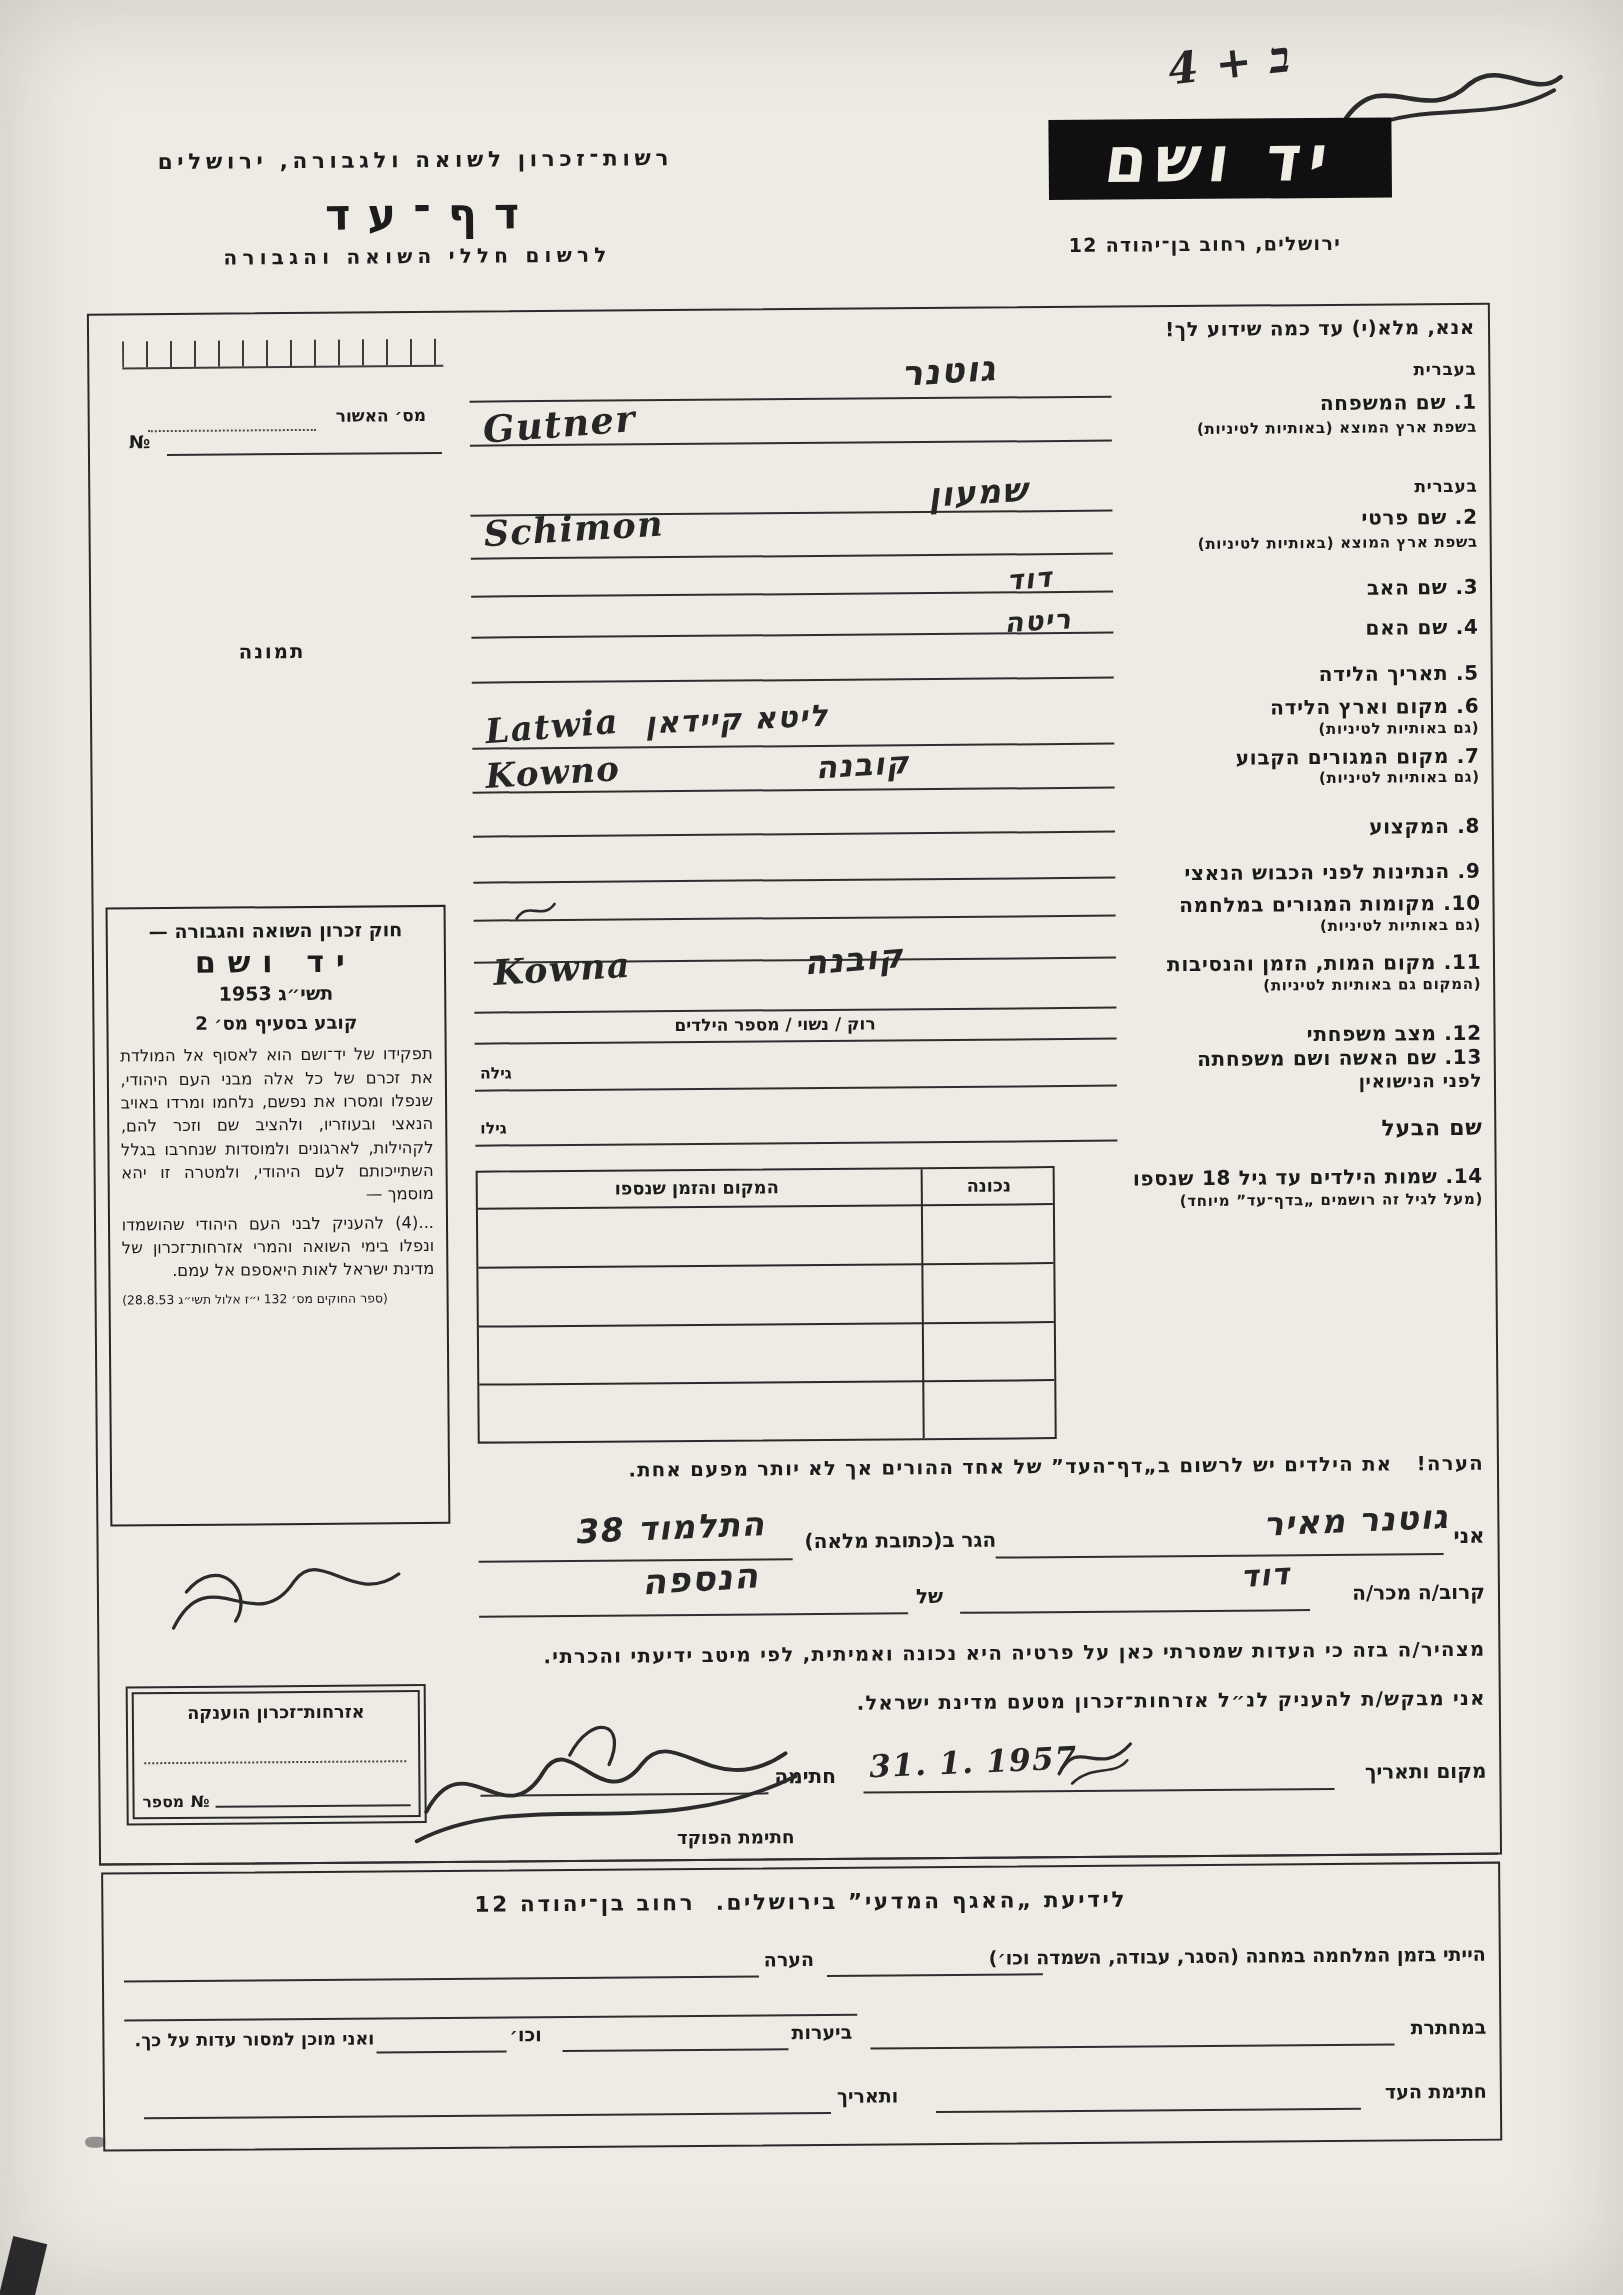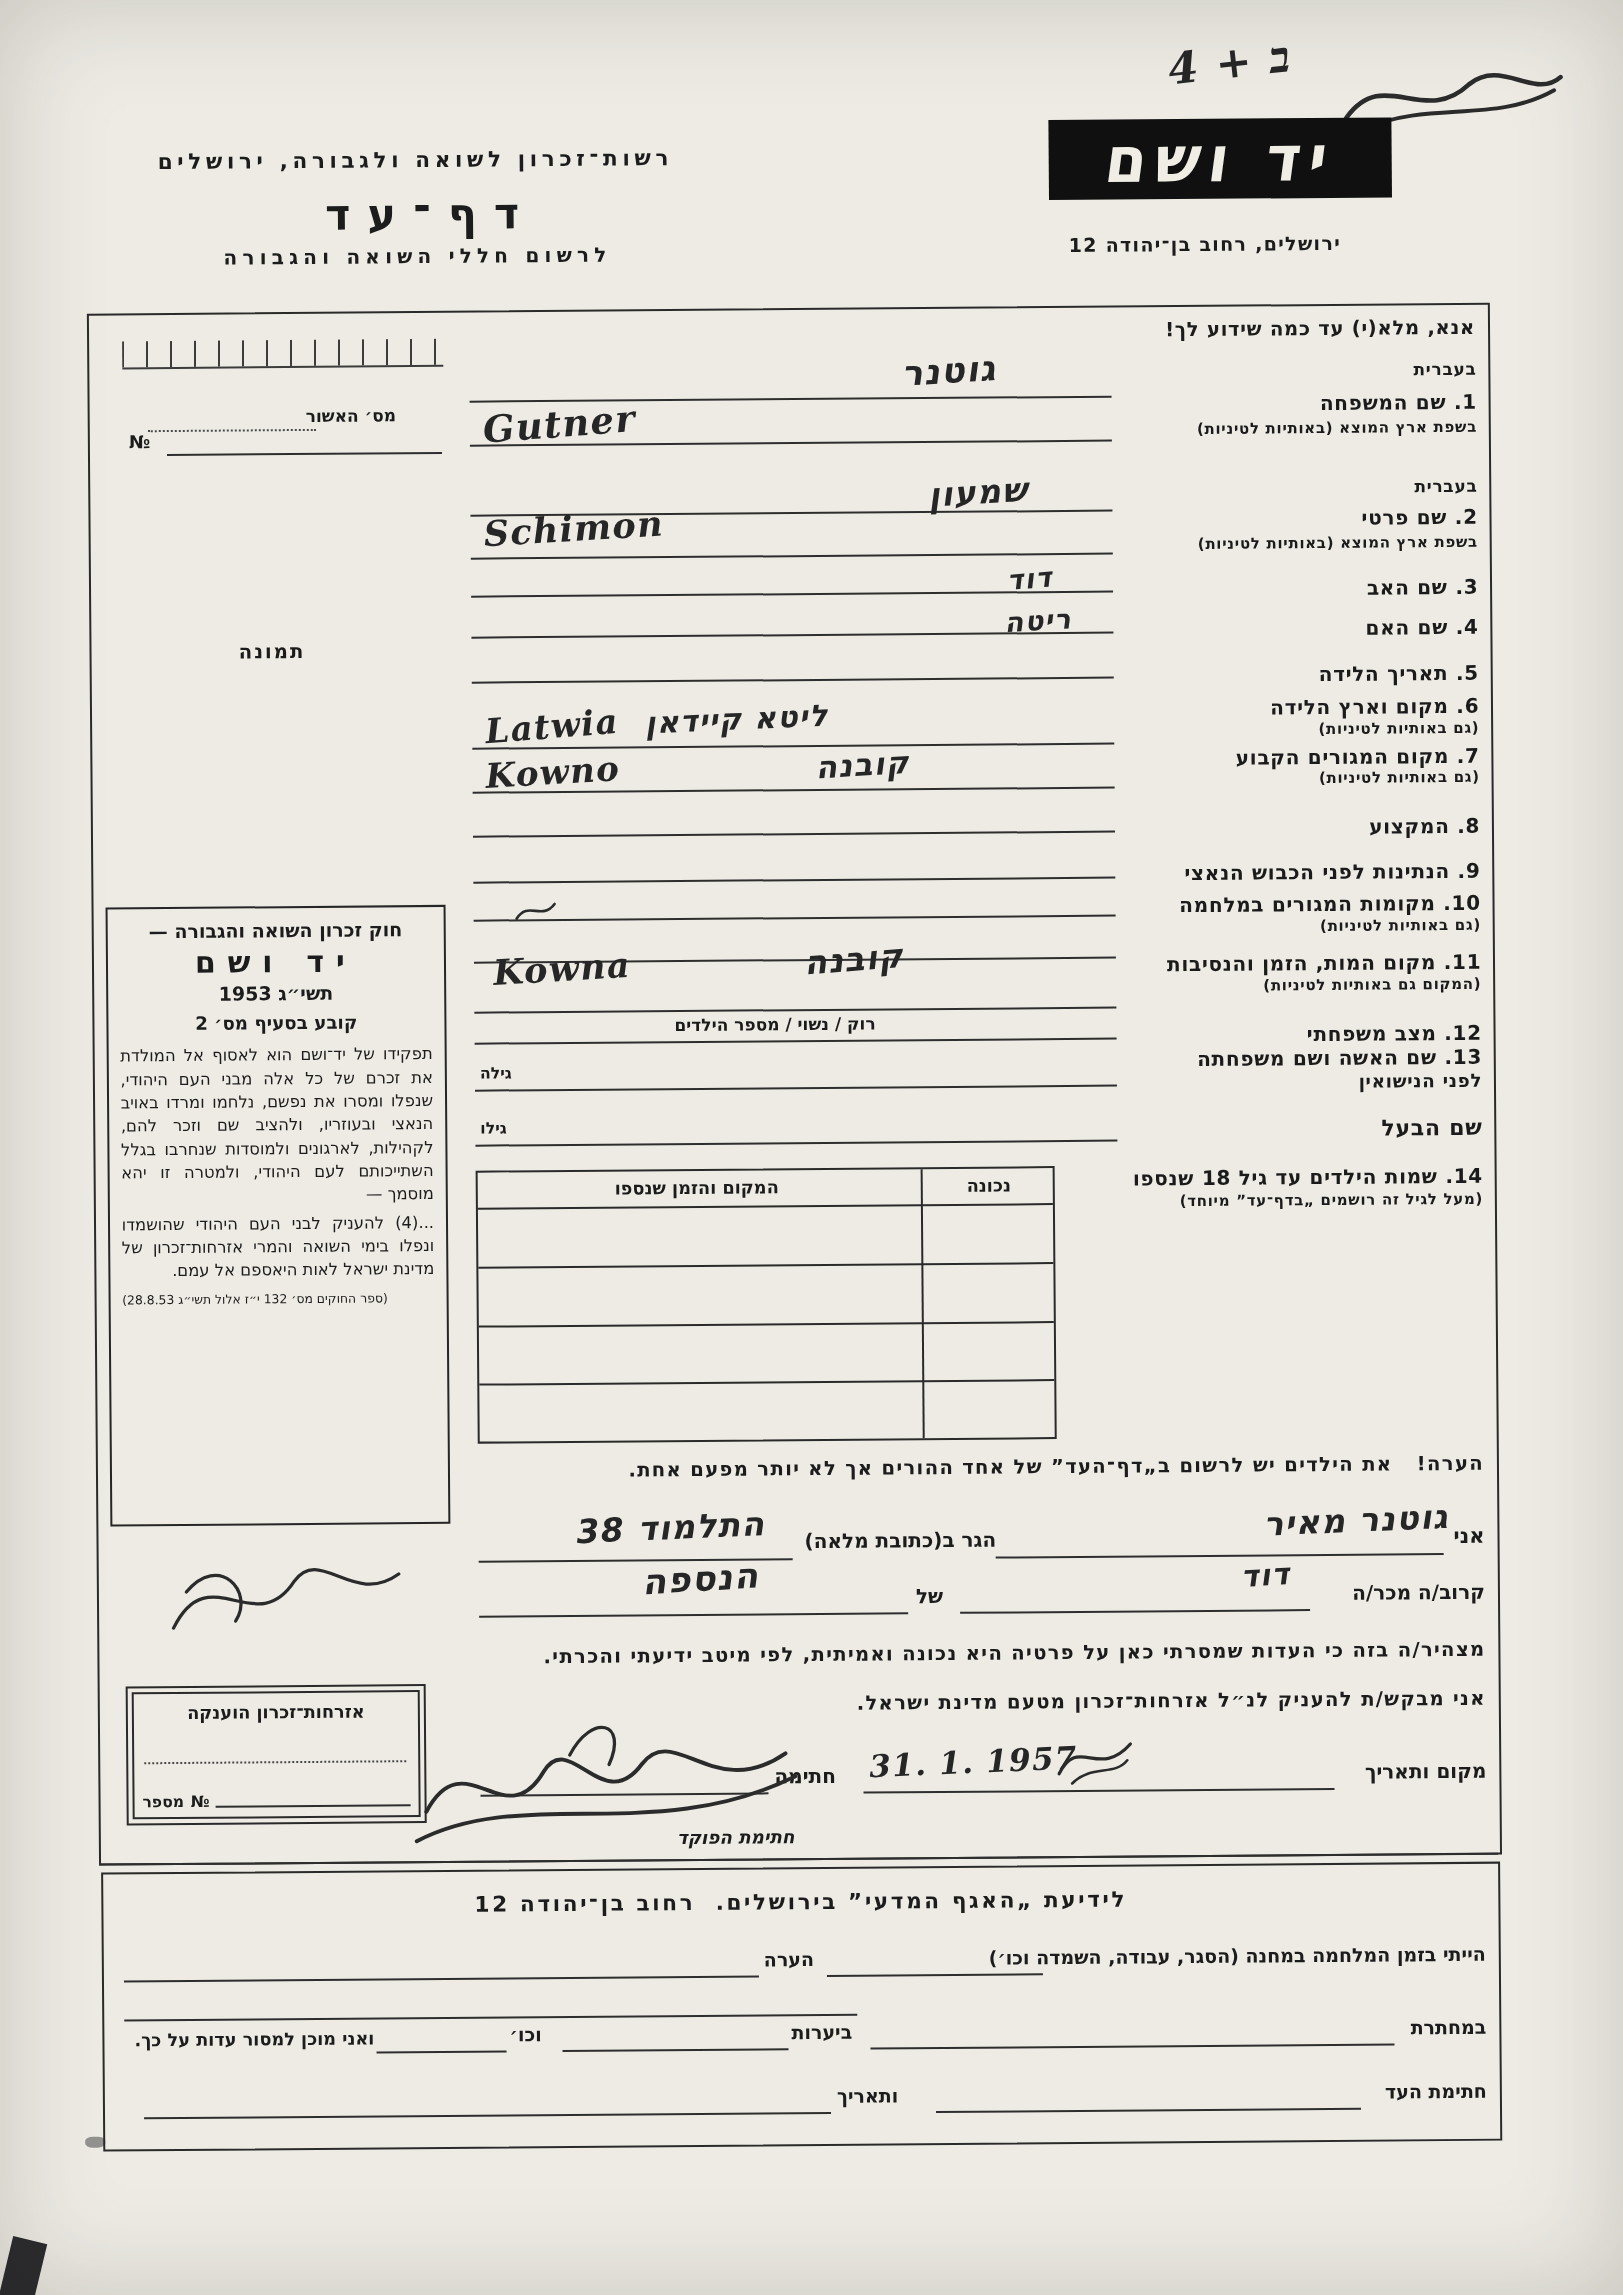--- a/index.html
+++ b/index.html
@@ -60,21 +60,21 @@
   </div>
   <div class="abs rtl b" style="left:1024px;top:236px;width:373px;text-align:center;font-size:19px;letter-spacing:1.3px;">ירושלים, רחוב בן־יהודה 12</div>
 
   <div class="box main">
 
     <div class="abs rtl b" style="top:10.5px;right:13px;font-size:19.6px;letter-spacing:0.7px;">אנא, מלא(י) עד כמה שידוע לך!</div>
 
     <div class="abs" style="left:33px;top:26px;width:321px;height:26px;
                 background:repeating-linear-gradient(90deg,#3c3c3c 0 2px,transparent 2px 24px);
                 border-bottom:2px solid #3c3c3c;"></div>
-    <div class="mini" style="left:216px;top:92px;font-size:17px;">מס׳ האשור</div>
+    <div class="mini" style="left:246px;top:92px;font-size:17px;">מס׳ האשור</div>
     <div class="seg" style="left:58px;top:115px;width:168px;border-bottom:2px dotted #4a4a4a;"></div>
     <div class="abs b" style="left:39px;top:117px;font-size:17.7px;">№</div>
     <div class="seg" style="left:77px;top:139px;width:275px;"></div>
     <div class="mini" style="left:128px;top:326px;width:105px;text-align:center;font-size:19.6px;letter-spacing:2px;">תמונה</div>
 
     <div class="law">
       <div class="b" style="font-size:19px;">חוק זכרון השואה והגבורה —</div>
       <div class="b" style="font-size:30px;letter-spacing:11.8px;margin-top:3.9px;">יד ושם</div>
       <div class="b" style="font-size:19px;margin-top:2.6px;">תשי״ג 1953</div>
       <div class="b" style="font-size:18.3px;margin-top:7.9px;">קובע בסעיף מס׳ 2</div>
@@ -196,21 +196,21 @@
       <path d="M10,75 C40,15 70,85 120,30" stroke-width="5"></path>
       <path d="M30,90 C60,60 95,80 115,55" stroke-width="4"></path>
     </svg>
     <div class="abs rtl b" style="top:1454px;left:674px;font-size:20px;">חתימה</div>
     <div class="seg" style="left:380px;top:1482px;width:288px;"></div>
     <svg class="scrib" style="left:306px;top:1381px;" width="399" height="170" viewBox="0 0 610 260">
       <path d="M30,180 C90,70 150,220 210,120 C250,55 300,190 360,110 C410,45 470,170 580,95" stroke-width="6"></path>
       <path d="M15,225 C180,140 380,235 595,130" stroke-width="6"></path>
       <path d="M250,95 C285,30 340,45 310,110" stroke-width="5"></path>
     </svg>
-    <div class="abs rtl b" style="top:1516px;left:576px;font-size:18.3px;font-style:italic;">חתימת הפוקד</div>
+    <div class="abs rtl b" style="top:1516px;left:576px;font-size:18.3px;">חתימת הפוקד</div>
 
     <div class="granted">
       <div class="granted-inner">
         <div class="rtl b" style="position:absolute;top:9.2px;left:6.5px;right:6.5px;text-align:center;font-size:17.7px;">אזרחות־זכרון הוענקה</div>
         <div class="seg" style="left:10.5px;top:68px;width:262px;border-bottom:2px dotted #4a4a4a;"></div>
         <div style="position:absolute;bottom:6.5px;left:7.9px;right:7.9px;display:flex;direction:ltr;align-items:flex-end;gap:6.5px;font-size:15.7px;font-weight:bold;">
           <span>מספר</span>
           <span>№</span>
           <span style="flex:1;border-bottom:2px solid #2e2e2e;height:0;margin-bottom:2.6px;"></span>
         </div>

